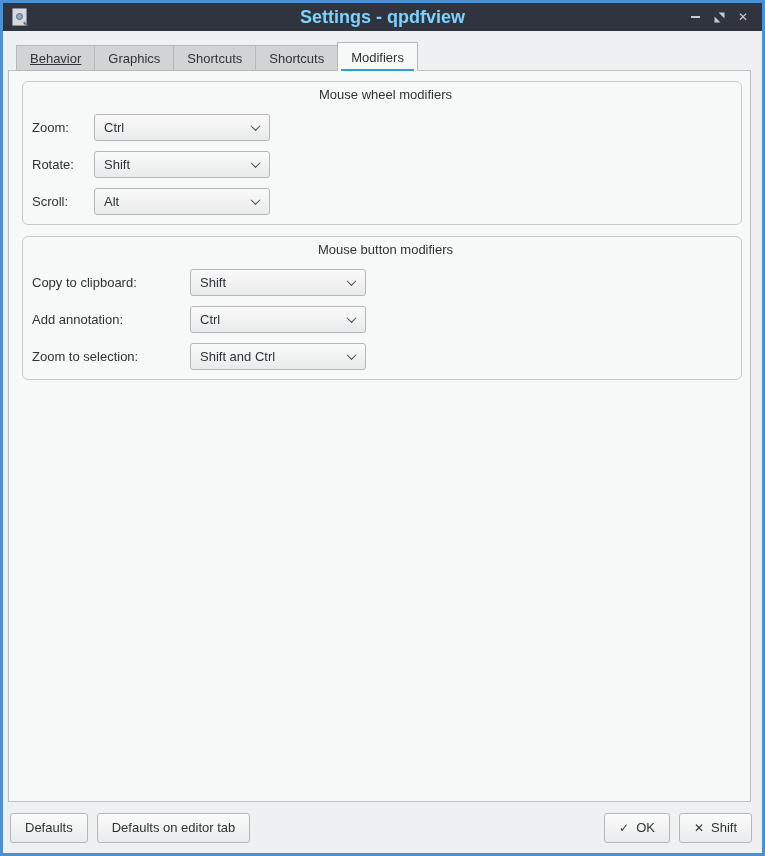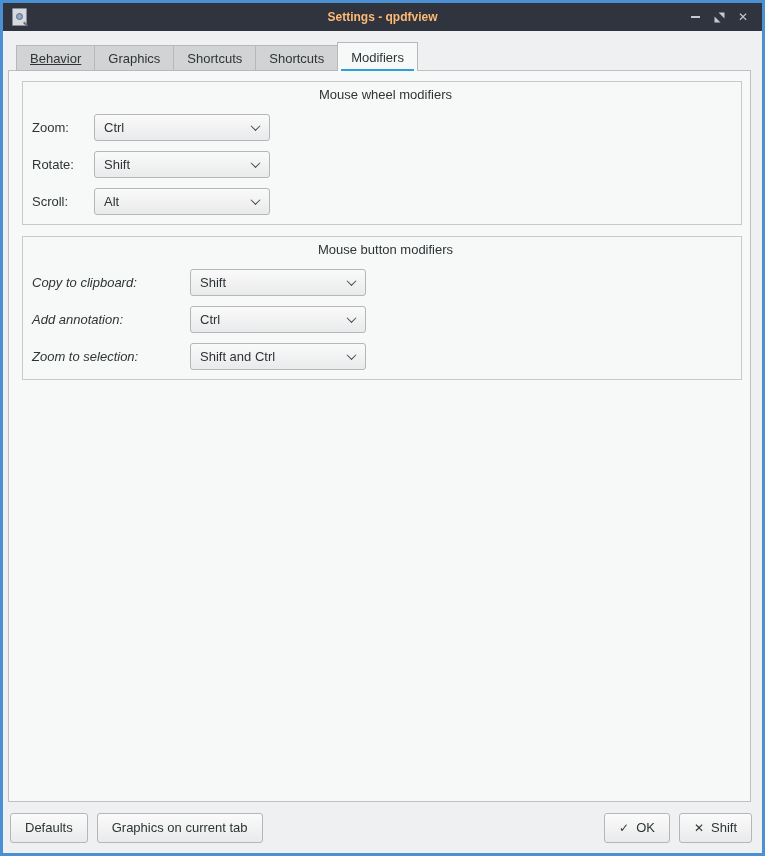--- a/index.html
+++ b/index.html
@@ -49,23 +49,23 @@
     position: absolute;
     right: -2px; bottom: 0px;
     width: 5px; height: 2px;
     background: #6a7079;
     transform: rotate(45deg);
   }
   .win-title {
     position: absolute;
     left: 0; right: 0;
     text-align: center;
-    font-size: 12px;
+    font-size: 18px;
     font-weight: bold;
-    color: #fdba74;
+    color: #7dd3fc;
     pointer-events: none;
   }
   .win-controls {
     margin-left: auto;
     display: flex;
     align-items: center;
     gap: 6px;
     padding-right: 10px;
     z-index: 2;
   }
@@ -121,21 +121,21 @@
     flex: 1 1 auto;
     margin: 0 11px 0 5px;
     background: #f7f8f8;
     border: 1px solid #bdbfc1;
     padding: 10px 8px 0 13px;
     overflow: hidden;
   }
 
   .groupbox {
     border: 1px solid #c8c9ca;
-    border-radius: 0;
+    border-radius: 6px;
     padding: 5px 2px 9px 9px;
     margin-bottom: 11px;
     background: #f7f8f8;
   }
   .group-title {
     text-align: center;
     color: #2e3436;
     margin-bottom: 12px;
   }
   .row {
@@ -143,21 +143,21 @@
     align-items: center;
     margin-bottom: 10px;
   }
   .row:last-child { margin-bottom: 0; }
   .row-label {
     margin-right: 6px;
     color: #2e3436;
     white-space: nowrap;
   }
   .g1 .row-label { width: 56px; }
-  .g2 .row-label { width: 152px; font-style: italic; }
+  .g2 .row-label { width: 152px; }
 
   .combo {
     height: 27px;
     display: flex;
     align-items: center;
     justify-content: space-between;
     padding: 0 10px 0 9px;
     background: linear-gradient(#fafafa, #e9eaeb);
     border: 1px solid #b4b6b8;
     border-radius: 3px;
@@ -299,21 +299,21 @@
           <span class="chevron"></span>
         </div>
       </div>
 
     </div>
 
   </div>
 
   <div class="footer">
     <button class="btn">Defaults</button>
-    <button class="btn">Graphics on current tab</button>
+    <button class="btn">Defaults on editor tab</button>
     <div class="spacer"></div>
     <button class="btn">
       <span class="btn-icon">✓</span>
       <span>OK</span>
     </button>
     <button class="btn">
       <span class="btn-icon">✕</span>
       <span>Shift</span>
     </button>
   </div>

